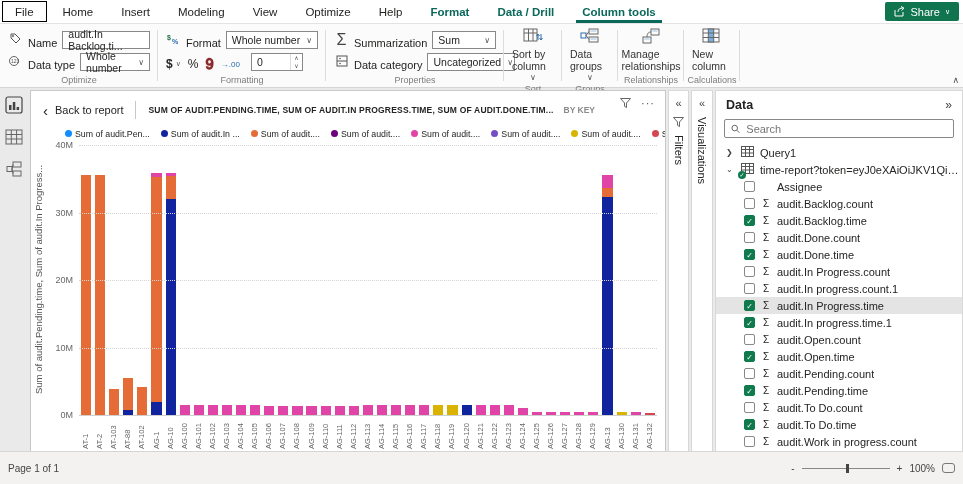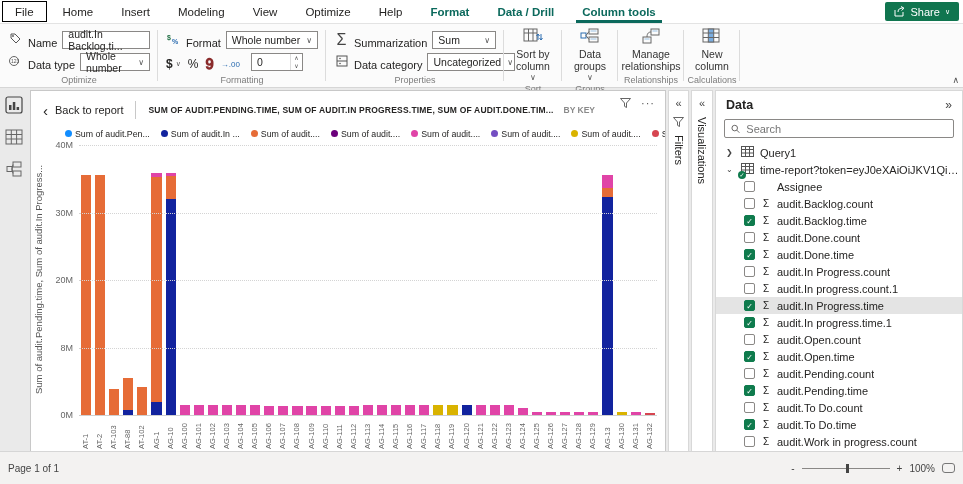--- a/index.html
+++ b/index.html
@@ -31,21 +31,21 @@
   .tsel .car { font-size:8px; color:#555; margin-left:6px; }
   .fmt-icons { display:flex; align-items:center; gap:7px; font-size:12px; }
   .fmt-icons .dollar { font-weight:bold; }
   .fmt-icons .tinycar { font-size:7px; color:#555; margin-left:-4px; }
   .fmt-icons .comma { font-weight:bold; font-size:15px; color:#8a2b2b; line-height:10px; }
   .fmt-icons .dec { font-size:8px; color:#2b6cb0; white-space:nowrap; }
   .spin { display:flex; border:1px solid #8a8886; background:#fff; height:18px; width:52px; margin-left:6px; }
   .spin .val { flex:1; font-size:10.5px; display:flex; align-items:center; padding-left:5px; }
   .spin .arrows { width:12px; display:flex; flex-direction:column; border-left:1px solid #ddd; }
   .spin .arrows span { flex:1; font-size:6px; color:#555; text-align:center; line-height:8px; cursor:pointer; }
-  .bigbtn { width:100%; display:flex; flex-direction:column; align-items:center; font-size:10.5px; text-align:center; line-height:12px; padding-top:1px; cursor:pointer; color:#333; }
+  .bigbtn { width:100%; display:flex; flex-direction:column; align-items:center; font-size:10.5px; line-height:12px; padding-top:1px; cursor:pointer; color:#333; }
   .bigbtn svg { margin-bottom:3px; }
   .bigbtn .car { font-size:8px; color:#555; }
   .rib-collapse { position:absolute; right:4px; bottom:2px; font-size:9px; color:#555; cursor:pointer; }
 
   
   .main { position:absolute; top:88px; left:0; right:0; bottom:17px; }
   .rail { position:absolute; left:0; top:0; bottom:0; width:28px; }
   .rail .vicon { width:18px; height:18px; margin:8px auto 14px auto; cursor:pointer; }
 
   .chart-card { position:absolute; left:30px; top:2px; width:636px; bottom:3px; background:#fff; border:1px solid #c8c8c8; }
@@ -591,21 +591,21 @@
                 </div>
               </div>
             </div>
         <div class="gline" style="top: 0%;"></div>
             <span class="ytick" style="top: 0%;">40M</span>
             <div class="gline" style="top: 25%;"></div>
             <span class="ytick" style="top: 25%;">30M</span>
             <div class="gline" style="top: 50%;"></div>
             <span class="ytick" style="top: 50%;">20M</span>
             <div class="gline" style="top: 75%;"></div>
-            <span class="ytick" style="top: 75%;">8M</span>
+            <span class="ytick" style="top: 75%;">10M</span>
             <div class="gline base" style="top: 100%;"></div>
             <span class="ytick" style="top: 100%;">0M</span>
           </div>
       </div>
       <div class="x-axis" id="xaxis">
           <div class="x-slot">
             <span class="x-lab">AT-1</span>
           </div>
           <div class="x-slot">
             <span class="x-lab">AT-2</span>

